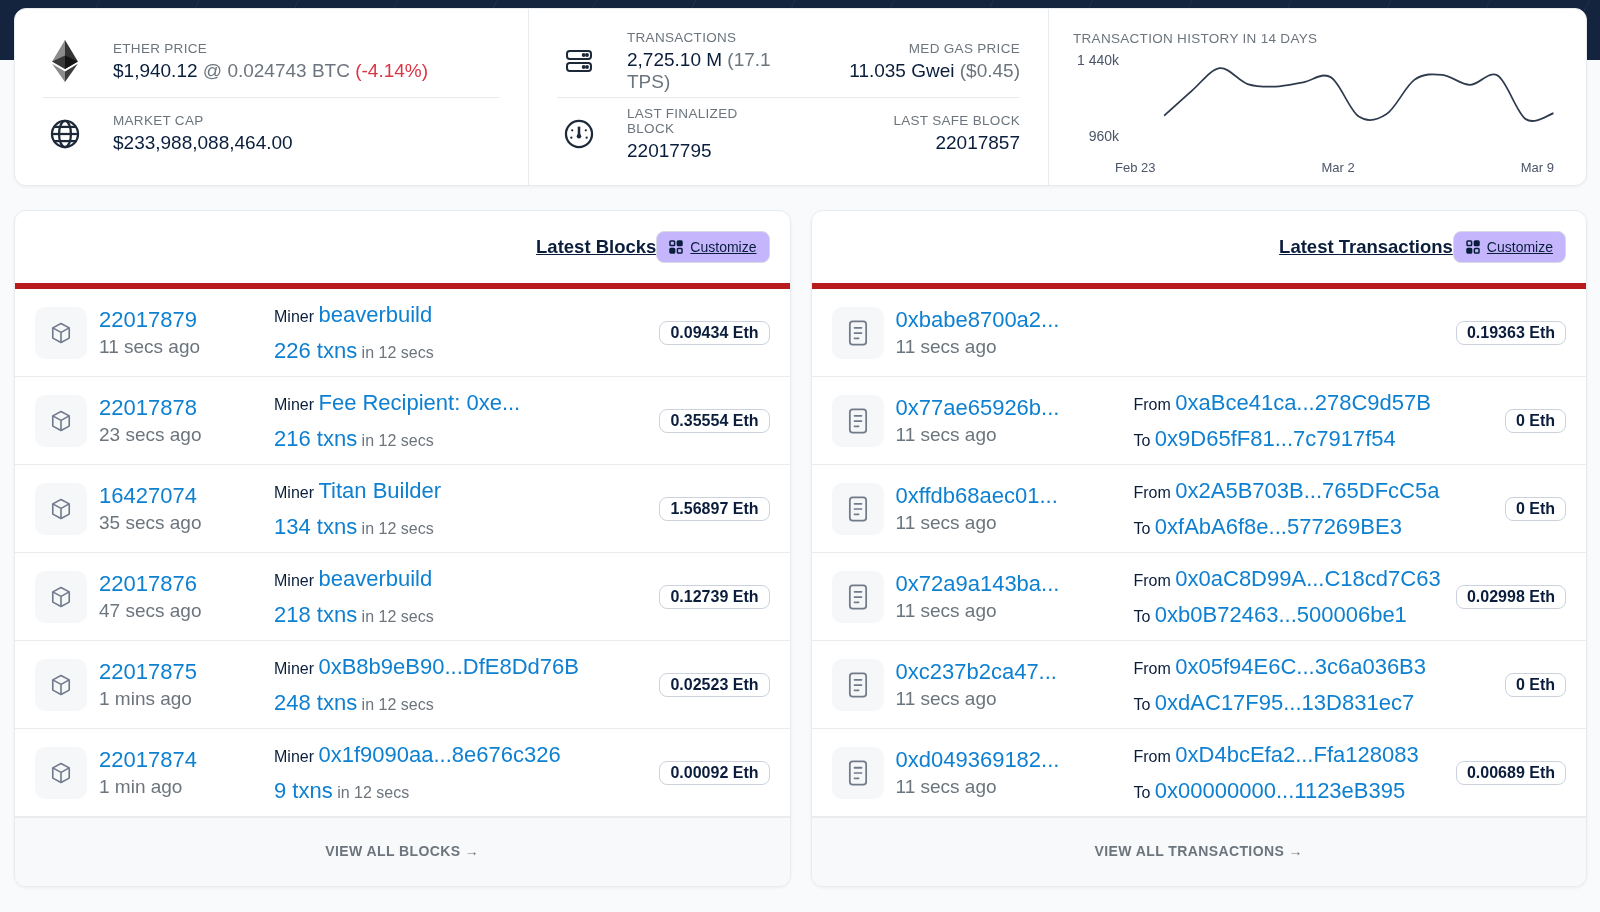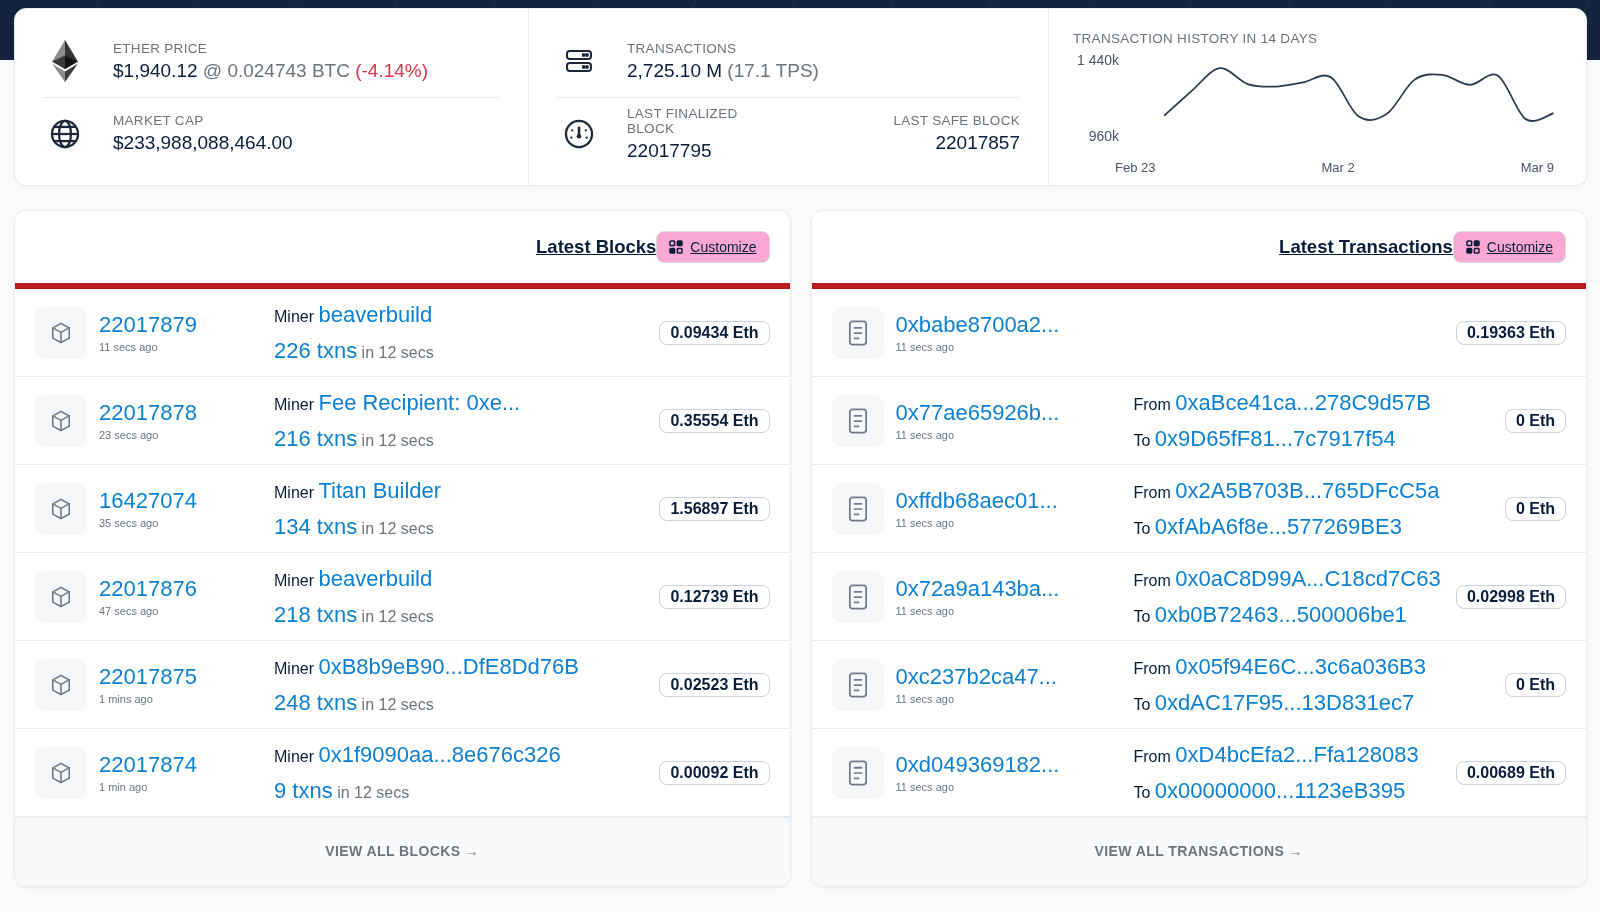--- a/index.html
+++ b/index.html
@@ -49,34 +49,34 @@
   .panel {
     background:#fff; border:1px solid #e9ecef; border-radius:12px;
     box-shadow:0 1px 3px rgba(16,36,62,.06); overflow:hidden;
     display:flex; flex-direction:column;
   }
   .panel-header { display:flex; align-items:center; justify-content:flex-end;
     padding:20px 20px; border-bottom:6px solid #b91c1c;text-decoration:underline; }
   .panel-title { font-size:18.5px; font-weight:700; color:#0a1e3c; }
   .customize-btn {
     display:flex; align-items:center; gap:7px;
-    background:#f9a8d4; border:1px solid #d6dbe3; border-radius:8px;
+    background:#c4b5fd; border:1px solid #d6dbe3; border-radius:8px;
     padding:7px 12px; font-size:14px; color:#0a1e3c; cursor:pointer;
     font-family:inherit;
   }
   .rows { flex:1; }
   .prow { display:flex; align-items:center; height:88px; padding:0 20px;
     border-bottom:1px solid #e9ecef; }
   .iconbox { width:52px; height:52px; border-radius:10px; background:#f6f7f9;
     display:flex; align-items:center; justify-content:center; flex-shrink:0; margin-right:12px; }
   .col1 { width:175px; flex-shrink:0; }
   .col1.wide { width:238px; }
   .col2 { flex:1; min-width:0; }
   .lnk { color:#0e80d2; text-decoration:none; font-size:22px; cursor:pointer; }
-  .age { font-size:11px; color:#6c757d; margin-top:3px; }
+  .age { font-size:19px; color:#6c757d; margin-top:3px; }
   .l1,.l2 { font-size:16px; line-height:1.6; white-space:nowrap; }
   .dark { color:#0a1e3c; }
   .gray { color:#6c757d; }
   .badge { margin-left:auto; border:1px solid #ccd2dc; border-radius:8px;
     padding:2px 10px; font-size:16px; font-weight:700; color:#0a1e3c;
     background:#fff; white-space:nowrap; }
   .panel-footer { background:#f8f9fa; border-top:1px solid #e9ecef; text-align:center;
     padding:24px 0 26px; }
   .viewall { font-size:14px; font-weight:600; letter-spacing:.4px; color:#6c757d;
     text-decoration:none; cursor:pointer; }
@@ -147,20 +147,29 @@
             </svg>
           </div>
           <div>
             <div class="stat-label">TRANSACTIONS</div>
             <div class="stat-value">
               <span>2,725.10 M</span>
               <span class="muted">(17.1 TPS)</span>
             </div>
           </div>
         </div>
+        <div class="stat-cell right">
+          <div>
+            <div class="stat-label">MED GAS PRICE</div>
+            <div class="stat-value">
+              <span>11.035 Gwei</span>
+              <span class="muted">($0.45)</span>
+            </div>
+          </div>
+        </div>
       </div>
       <div class="stat-row">
         <div class="stat-cell">
           <div class="stat-icon">
             <svg class="icon" width="34" height="34" viewBox="0 0 24 24" fill="none" stroke="#1d2939" stroke-width="1.6">
               <circle cx="12" cy="12" r="9.2"></circle>
               <line x1="12" y1="13" x2="12" y2="6.8" stroke-width="1.8"></line>
               <circle cx="12" cy="13.6" r="1.6" fill="#1d2939" stroke="none"></circle>
               <circle cx="7.2" cy="9.4" r="0.8" fill="#1d2939" stroke="none"></circle>
               <circle cx="16.8" cy="9.4" r="0.8" fill="#1d2939" stroke="none"></circle>

